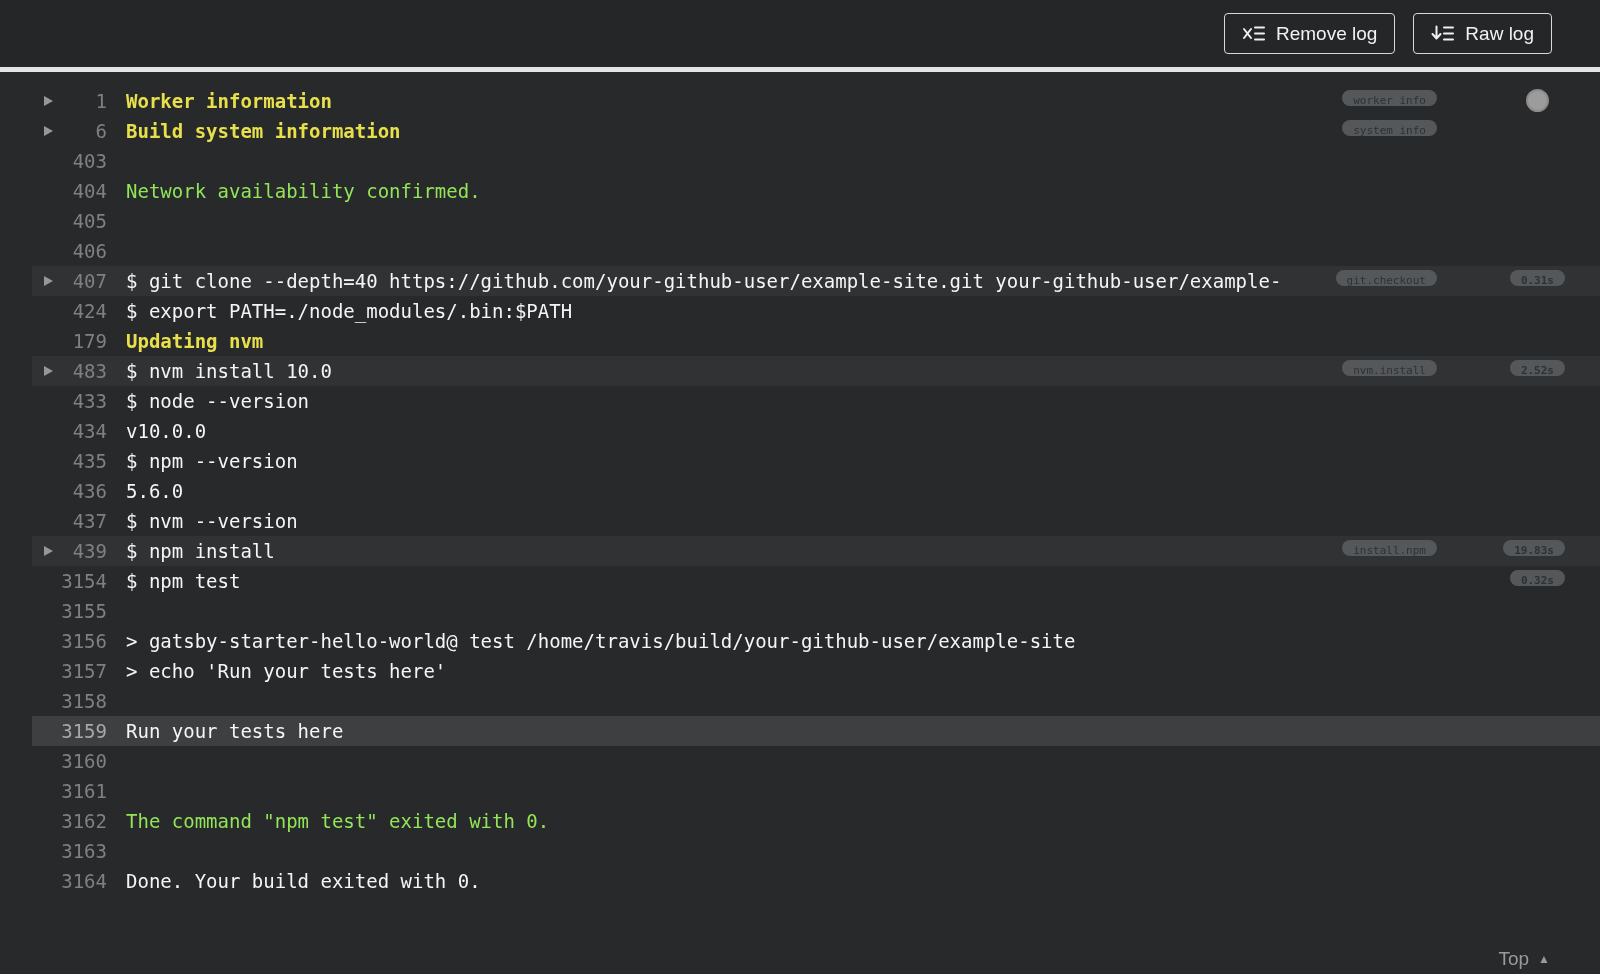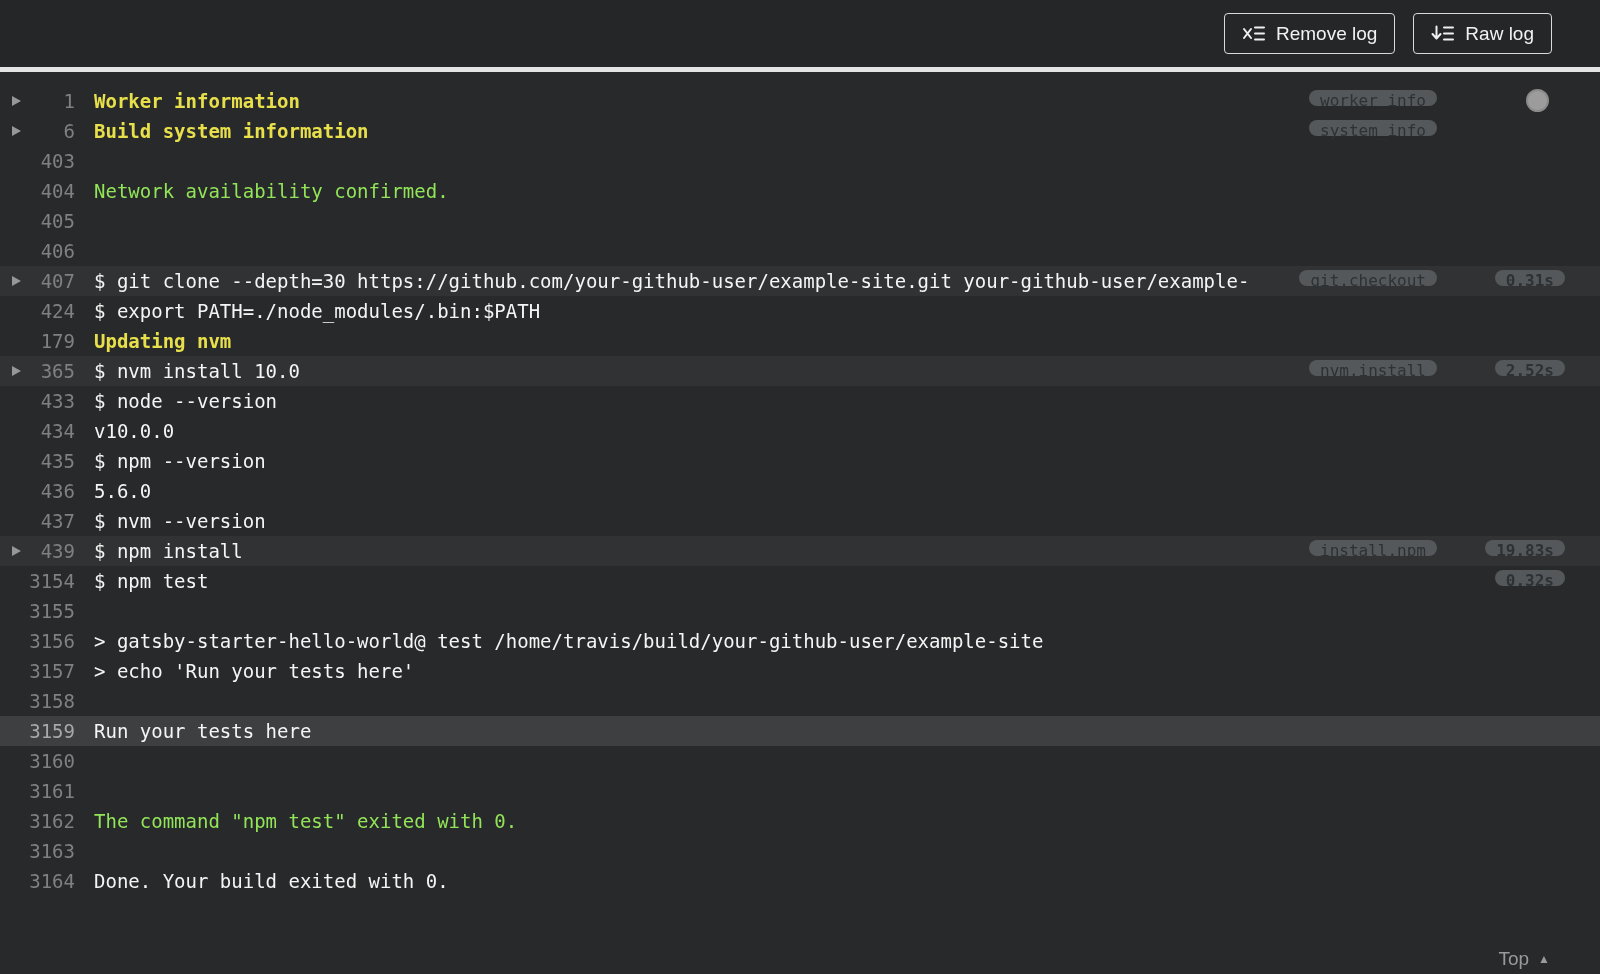--- a/index.html
+++ b/index.html
@@ -35,21 +35,21 @@
     cursor:pointer;
   }
   .btn svg{display:block;}
   .separator{height:5px;background:#e4e4e4;}
   
   .log{
     position:relative;height:902px;padding-top:14px;background:var(--log_bg);
   }
   .row{
     position:relative;height:30px;line-height:30px;
-    font-size:19px;color:var(--text);white-space:nowrap;
+    font-size:19px;color:var(--text);white-space:nowrap;margin-left:32px;
   }
   .row.hl-soft{background:var(--row_soft);}
   .row.hl-strong{background:var(--row_strong);}
   .arrow{
     position:absolute;left:12px;top:10px;width:0;height:0;
     border-left:9px solid #979797;
     border-top:5px solid transparent;border-bottom:5px solid transparent;
     cursor:pointer;
   }
   .num{
@@ -60,21 +60,21 @@
   .text{
     display:inline-block;margin-left:19px;white-space:pre;
     max-width:1185px;overflow:hidden;vertical-align:top;
   }
   .text.yellow{color:var(--accent_yellow);font-weight:bold;}
   .text.green{color:var(--accent_green);font-weight:normal;}
   .pill{
     position:absolute;top:4px;height:16px;line-height:22px;
     padding:0 11px;border-radius:11px;
     background:var(--pill_bg);color:var(--pill_text);
-    font-size:16px;font-family:"DejaVu Sans Mono", monospace;
+    font-size:11px;font-family:"DejaVu Sans Mono", monospace;
   }
   .pill.tag{right:163px;}
   .pill.dur{right:35px;font-weight:bold;}
   
   .scroll-dot{
     position:absolute;top:17px;right:51px;width:23px;height:23px;
     border-radius:50%;background:#9c9c9c;border:2px solid #8b8b8b;
     cursor:pointer;
   }
   .top-link{
@@ -116,24 +116,24 @@
 <div class="separator"></div>
 
 <div class="log">
   <div>
       <div class="row"><span class="arrow"></span><span class="num">1</span><span class="text yellow">Worker information</span><span class="pill tag">worker_info</span></div>
       <div class="row"><span class="arrow"></span><span class="num">6</span><span class="text yellow">Build system information</span><span class="pill tag">system_info</span></div>
       <div class="row"><span class="num">403</span><span class="text"></span></div>
       <div class="row"><span class="num">404</span><span class="text green">Network availability confirmed.</span></div>
       <div class="row"><span class="num">405</span><span class="text"></span></div>
       <div class="row"><span class="num">406</span><span class="text"></span></div>
-      <div class="row hl-soft"><span class="arrow"></span><span class="num">407</span><span class="text">$ git clone --depth=30 https://github.com/your-github-user/example-site.git your-github-user/example-</span><span class="pill tag">git.checkout</span><span class="pill dur">0.31s</span></div>
+      <div class="row hl-soft"><span class="arrow"></span><span class="num">407</span><span class="text">$ git clone --depth=40 https://github.com/your-github-user/example-site.git your-github-user/example-</span><span class="pill tag">git.checkout</span><span class="pill dur">0.31s</span></div>
       <div class="row"><span class="num">424</span><span class="text">$ export PATH=./node_modules/.bin:$PATH</span></div>
       <div class="row"><span class="num">179</span><span class="text yellow">Updating nvm</span></div>
-      <div class="row hl-soft"><span class="arrow"></span><span class="num">365</span><span class="text">$ nvm install 10.0</span><span class="pill tag">nvm.install</span><span class="pill dur">2.52s</span></div>
+      <div class="row hl-soft"><span class="arrow"></span><span class="num">483</span><span class="text">$ nvm install 10.0</span><span class="pill tag">nvm.install</span><span class="pill dur">2.52s</span></div>
       <div class="row"><span class="num">433</span><span class="text">$ node --version</span></div>
       <div class="row"><span class="num">434</span><span class="text">v10.0.0</span></div>
       <div class="row"><span class="num">435</span><span class="text">$ npm --version</span></div>
       <div class="row"><span class="num">436</span><span class="text">5.6.0</span></div>
       <div class="row"><span class="num">437</span><span class="text">$ nvm --version</span></div>
       <div class="row hl-soft"><span class="arrow"></span><span class="num">439</span><span class="text">$ npm install</span><span class="pill tag">install.npm</span><span class="pill dur">19.83s</span></div>
       <div class="row"><span class="num">3154</span><span class="text">$ npm test</span><span class="pill dur">0.32s</span></div>
       <div class="row"><span class="num">3155</span><span class="text"></span></div>
       <div class="row"><span class="num">3156</span><span class="text">&gt; gatsby-starter-hello-world@ test /home/travis/build/your-github-user/example-site</span></div>
       <div class="row"><span class="num">3157</span><span class="text">&gt; echo 'Run your tests here'</span></div>

